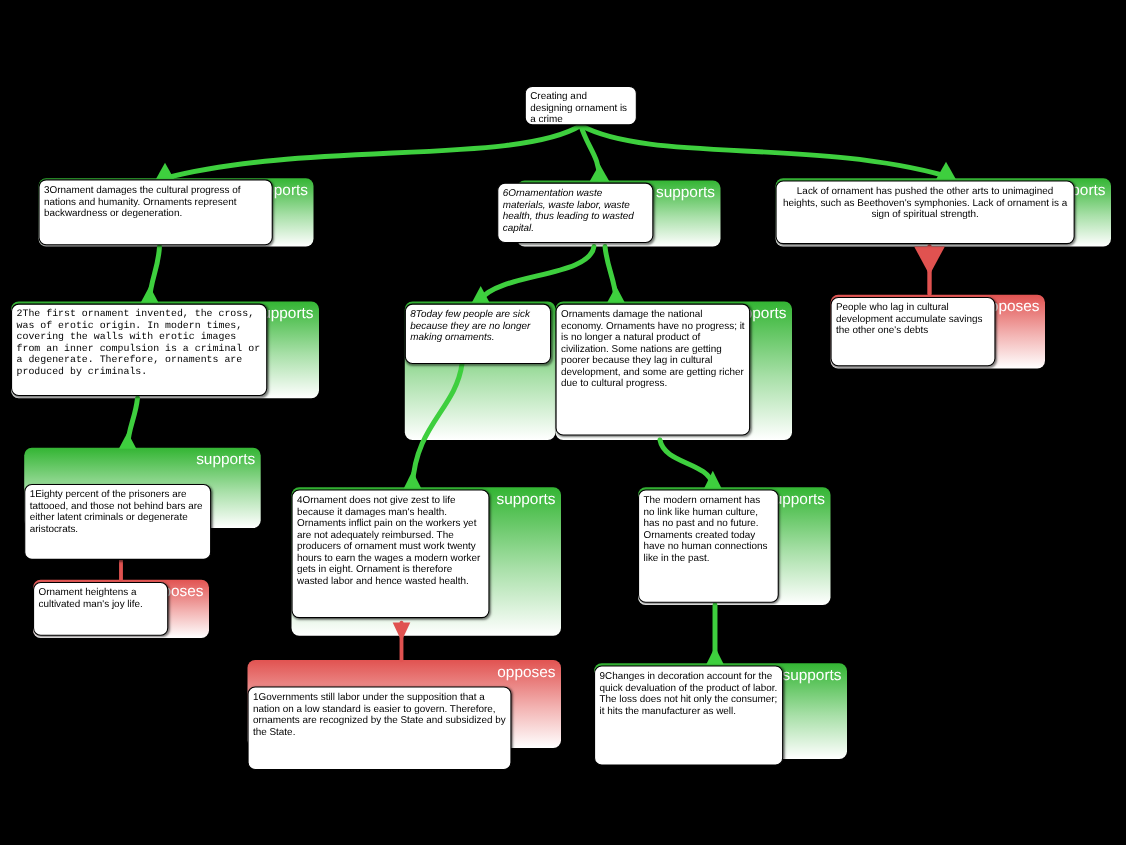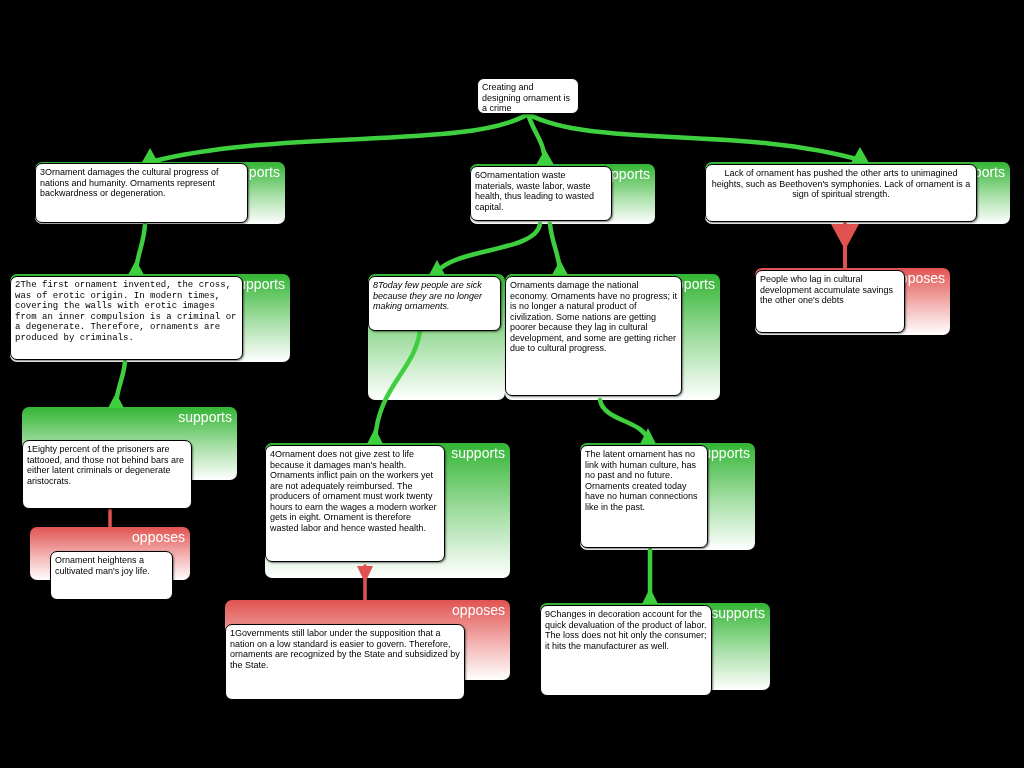--- a/index.html
+++ b/index.html
@@ -91,27 +91,27 @@
     </div>
     <div class="panel supports" style="left: 22px; top: 407px; width: 215px; height: 73px;">
       <span class="rel-label">supports</span>
     </div>
     <div class="card" style="left: 22px; top: 409px; width: 170px; height: 69px; margin-top: 31px;">
       <span class="card-text">1Eighty percent of the prisoners are tattooed, and those not behind bars are either latent criminals or degenerate aristocrats.</span>
     </div>
     <div class="panel opposes" style="left: 30px; top: 527px; width: 160px; height: 53px;">
       <span class="rel-label">opposes</span>
     </div>
-    <div class="card" style="left: 30px; top: 551px; width: 123px; height: 49px; margin-left: 20px;">
+    <div class="card" style="left: 30px; top: 529px; width: 123px; height: 49px;">
       <span class="card-text">Ornament heightens a cultivated man's joy life.</span>
     </div>
     <div class="panel supports" style="left: 470px; top: 164px; width: 185px; height: 60px;">
       <span class="rel-label">supports</span>
     </div>
-    <div class="card" style="left: 470px; top: 166px; width: 142px; height: 55px;">
+    <div class="card" style="left: 452px; top: 166px; width: 142px; height: 55px; font-style: italic;">
       <span class="card-text">6Ornamentation waste materials, waste labor, waste health, thus leading to wasted capital.</span>
     </div>
     <div class="panel supports" style="left: 368px; top: 274px; width: 137px; height: 126px;"></div>
     <div class="card" style="left: 368px; top: 276px; width: 133px; height: 55px; font-style: italic;">
       <span class="card-text">8Today few people are sick because they are no longer making ornaments.</span>
     </div>
     <div class="panel supports" style="left: 505px; top: 274px; width: 215px; height: 126px;">
       <span class="rel-label">supports</span>
     </div>
     <div class="card" style="left: 505px; top: 276px; width: 177px; height: 120px;">
@@ -126,21 +126,21 @@
     <div class="panel opposes" style="left: 225px; top: 600px; width: 285px; height: 80px;">
       <span class="rel-label">opposes</span>
     </div>
     <div class="card" style="left: 225px; top: 624px; width: 240px; height: 76px;">
       <span class="card-text">1Governments still labor under the supposition that a nation on a low standard is easier to govern. Therefore, ornaments are recognized by the State and subsidized by the State.</span>
     </div>
     <div class="panel supports" style="left: 580px; top: 443px; width: 175px; height: 107px;">
       <span class="rel-label">supports</span>
     </div>
     <div class="card" style="left: 580px; top: 445px; width: 128px; height: 103px;">
-      <span class="card-text">The latent ornament has no link with human culture, has no past and no future. Ornaments created today have no human connections like in the past.</span>
+      <span class="card-text">The modern ornament has no link like human culture, has no past and no future. Ornaments created today have no human connections like in the past.</span>
     </div>
     <div class="panel supports" style="left: 540px; top: 603px; width: 230px; height: 87px;">
       <span class="rel-label">supports</span>
     </div>
     <div class="card" style="left: 540px; top: 605px; width: 172px; height: 91px;">
       <span class="card-text">9Changes in decoration account for the quick devaluation of the product of labor. The loss does not hit only the consumer; it hits the manufacturer as well.</span>
     </div>
     <div class="panel supports" style="left: 705px; top: 162px; width: 305px; height: 62px;">
       <span class="rel-label">supports</span>
     </div>

